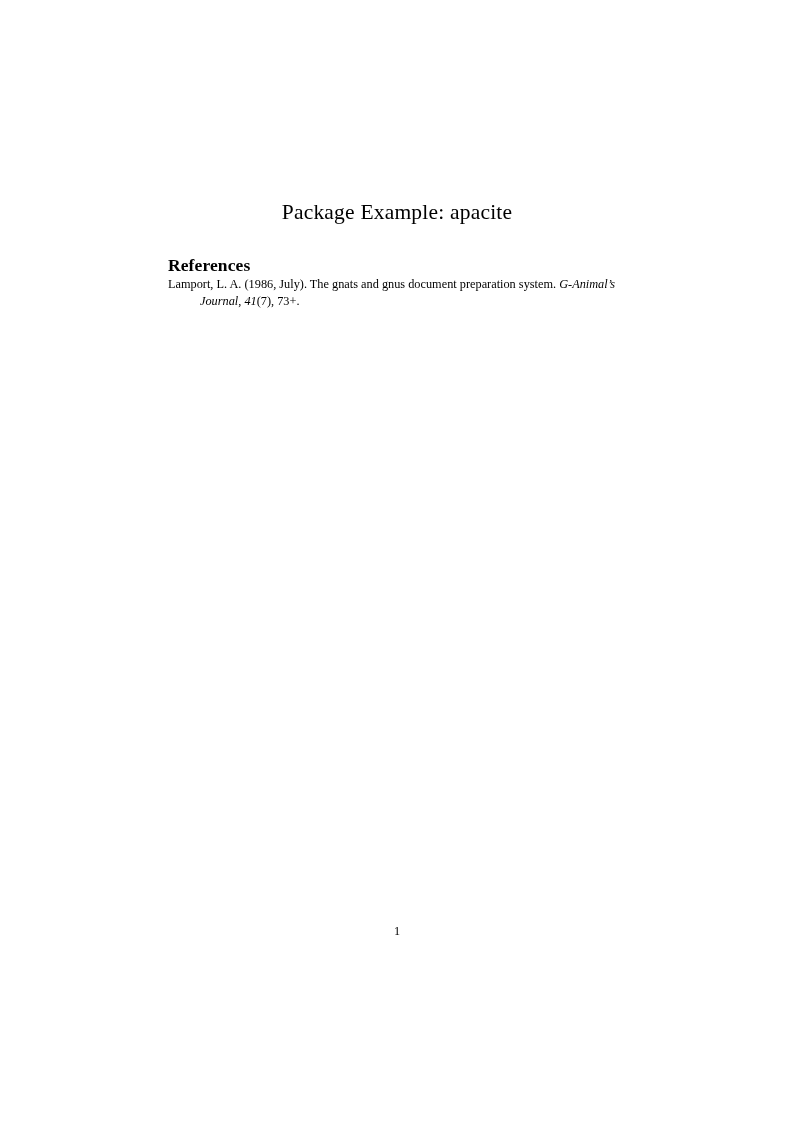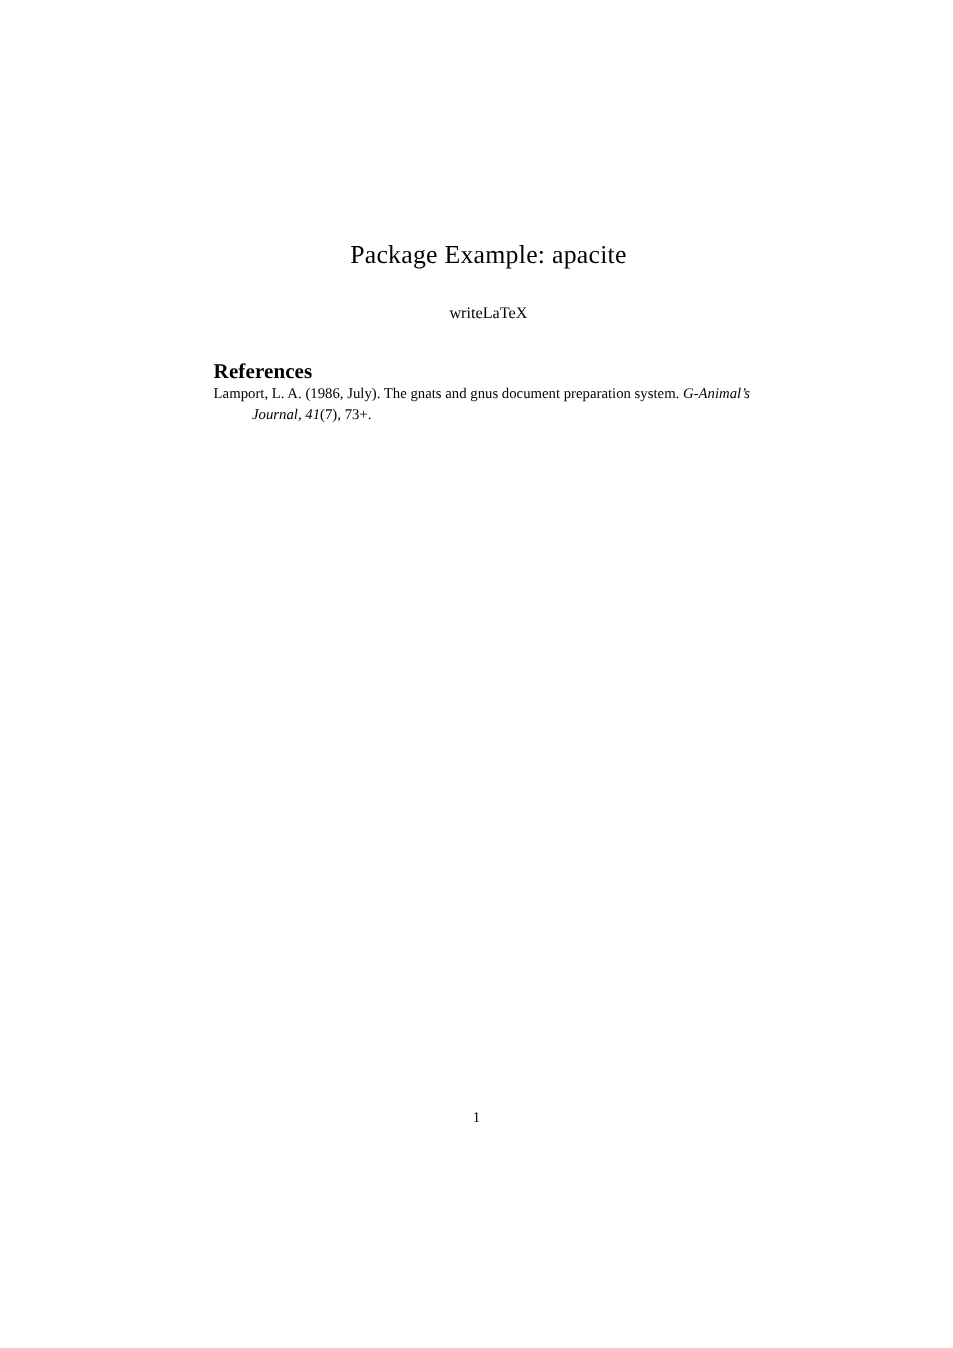--- a/index.html
+++ b/index.html
@@ -13,21 +13,21 @@
   }
   .page {
     position: relative;
     width: 794px;
     height: 1123px;
     background: #ffffff;
     overflow: hidden;
   }
   .content {
     position: absolute;
-    left: 178px;
+    left: 168px;
     top: 200px;
     width: 458px;
   }
   .doc-title {
     font-size: 21.5px;
     text-align: center;
     letter-spacing: 0.2px;
     margin: 0 0 0 0;
     font-weight: normal;
   }
@@ -75,21 +75,20 @@
 </style>
 </head>
 <body>
 
 <div class="page">
 
   <div class="content">
 
     <h1 class="doc-title">Package Example: apacite</h1>
 
-    <div class="doc-author">writeLaTeX</div>
 
 
 
     <div class="section-head">References</div>
 
     <div class="bib-entry">
       <span>Lamport, L. A. (1986, July). The gnats and gnus document preparation system. </span><span class="it">G-Animal’s Journal</span><span>, </span><span class="it">41</span><span>(7), 73+.</span>
     </div>
 
   </div>

